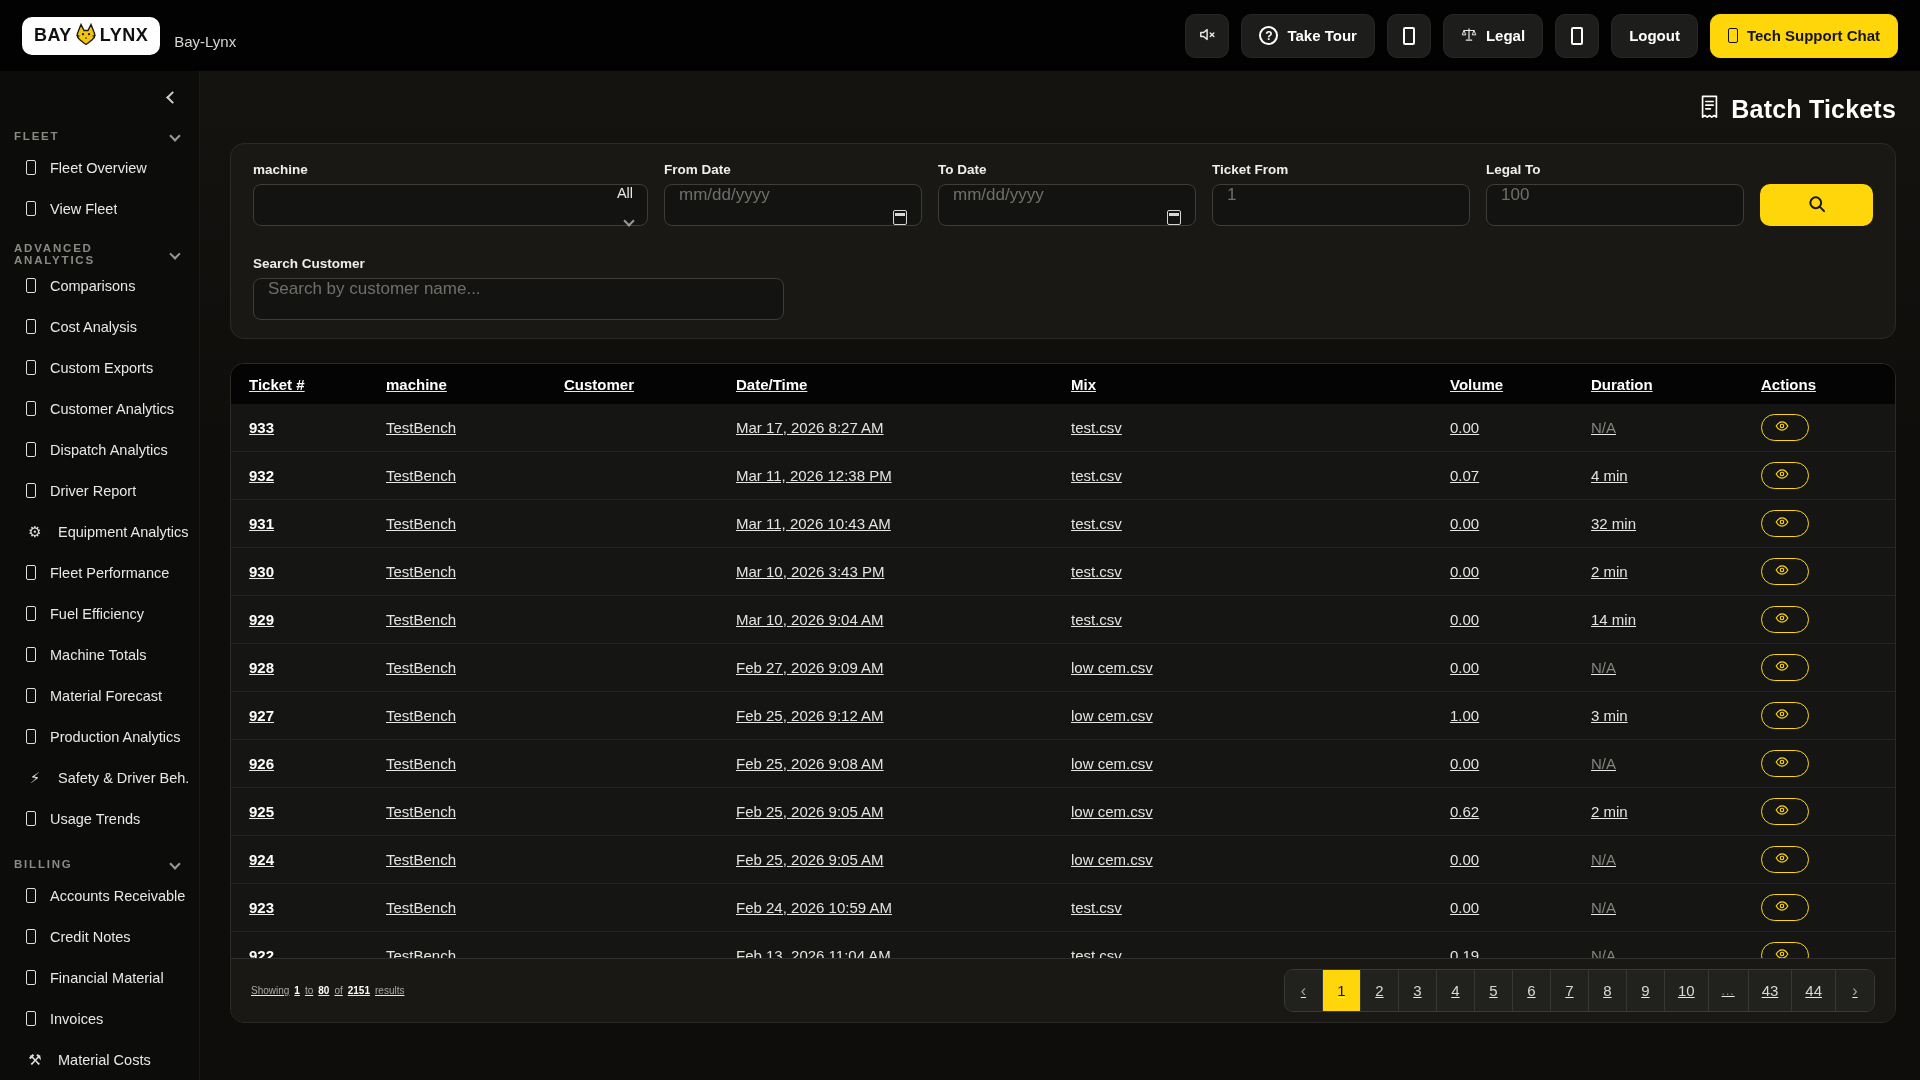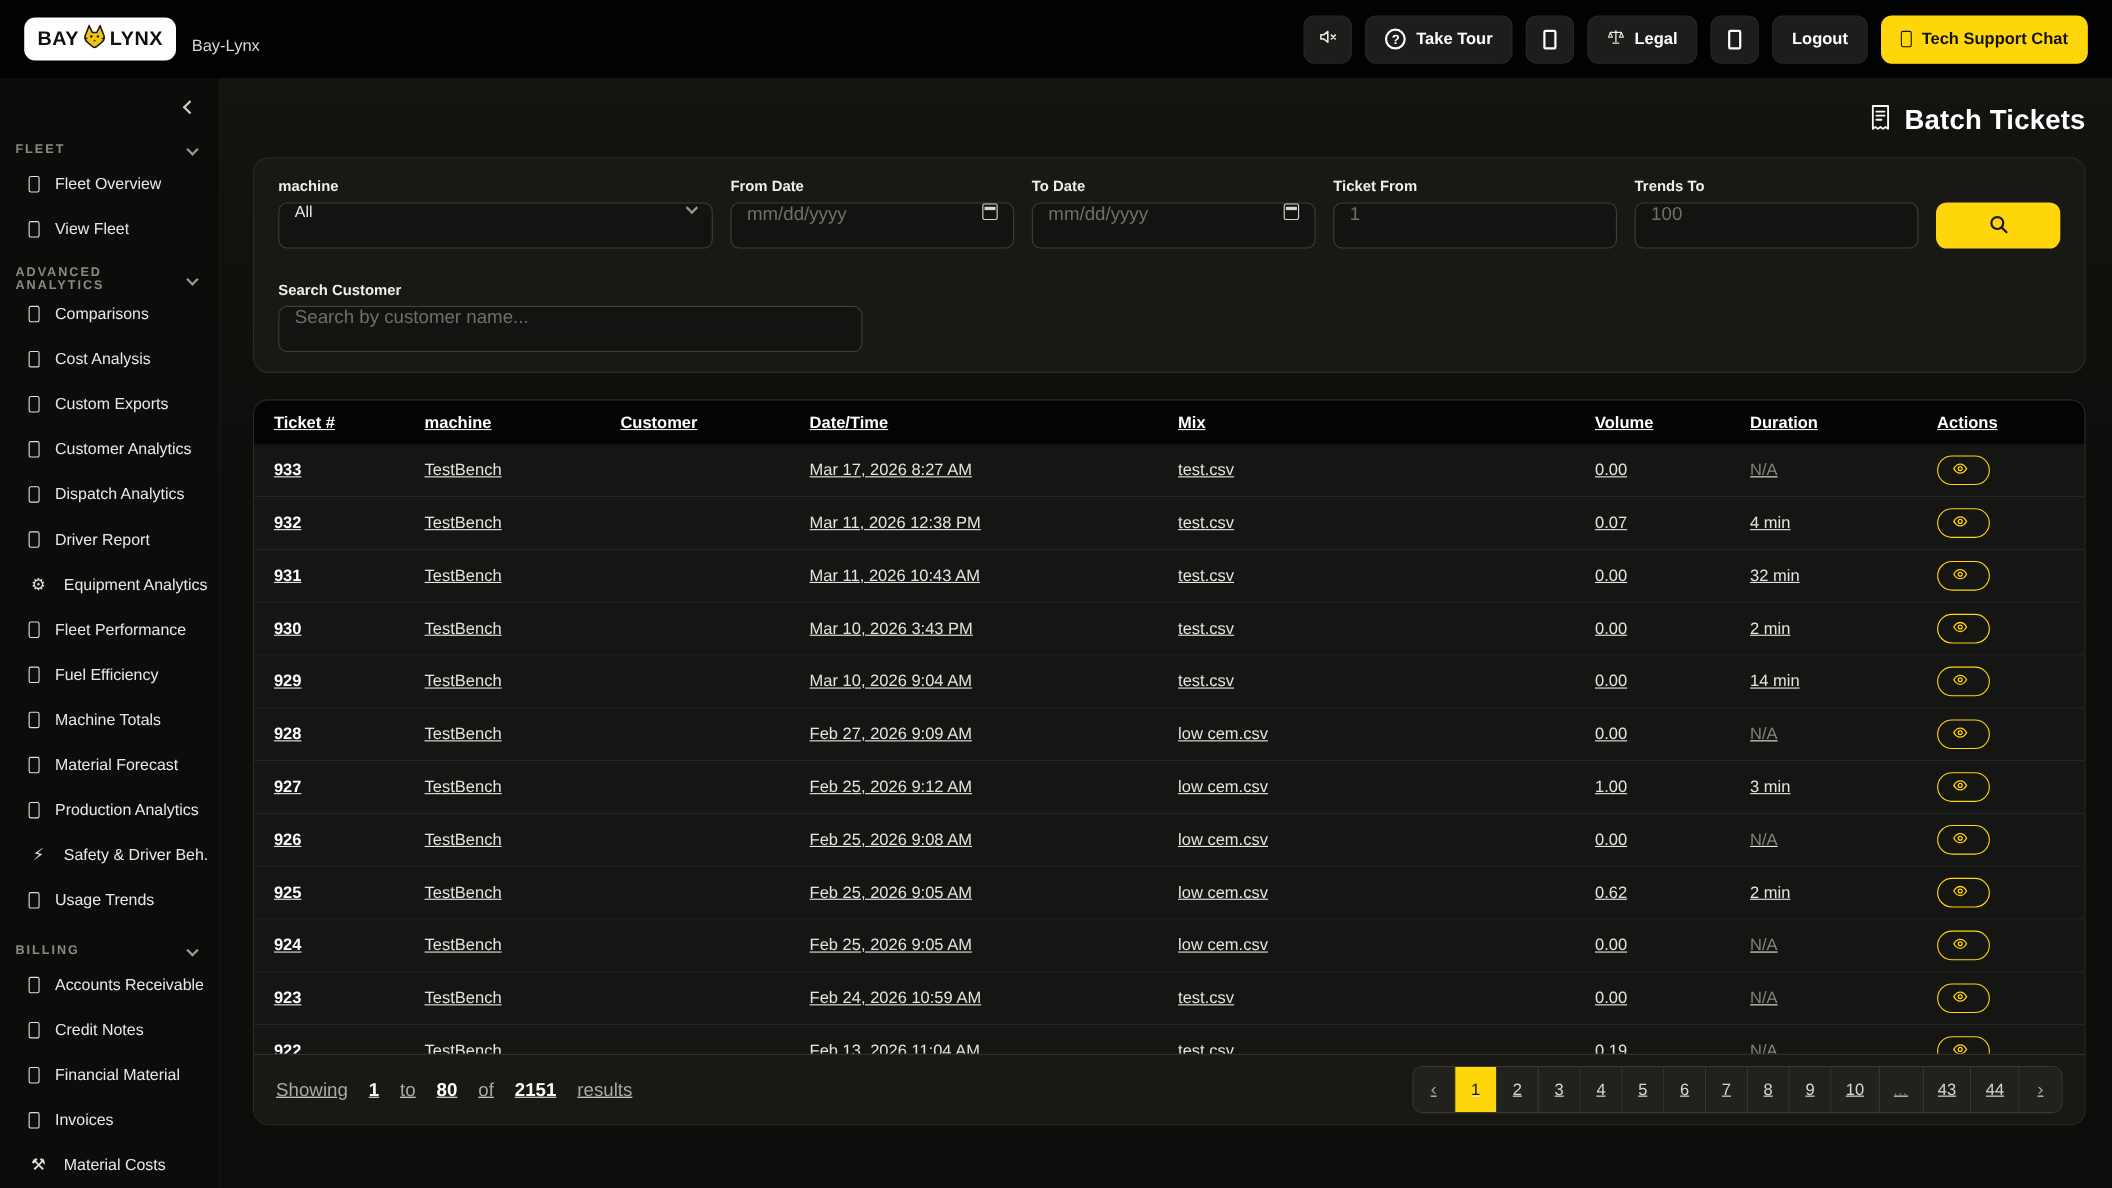--- a/index.html
+++ b/index.html
@@ -53,21 +53,21 @@
 
   
   :root { --accent:#ffd60a; }
   .card { background:#191815; border:1px solid #2b2a26; border-radius:14px; width:1666px; }
 
   
   .filter-card { margin-top:16px; padding:18px 22px; }
   .filter-row { display:flex; gap:16px; align-items:flex-end; }
   .ffield label { display:block; font-size:13.5px; font-weight:700; color:#eeeeea; margin-bottom:7px; }
   .ctrl { background:#131311; border:1px solid #3e3d38; border-radius:8px; height:42px;
-    display:flex; align-items:flex-start; padding:0 14px; font-size:14.5px; color:#e8e8e6; }
+    display:flex; align-items:flex-end; padding:0 14px; font-size:14.5px; color:#e8e8e6;flex-direction:column; }
   .ctrl input { background:transparent; border:none; outline:none; color:#737373;
     font-size:17px; width:100%; font-family:inherit; }
   .ctrl input::placeholder { color:#6f6f6a; }
   .select-box { justify-content:space-between; cursor:pointer; }
   .w-machine { width:395px; } .w-date { width:258px; } .w-ticket { width:258px; }
   .date-box { justify-content:space-between; color:#8b8b86; cursor:text; }
   .cal-icon { width:14px; height:15px; border:1.6px solid #d6d6d2; border-radius:2px; position:relative; flex-shrink:0; }
   .cal-icon::before { content:''; position:absolute; left:1px; right:1px; top:2px; height:3px; background:#d6d6d2; }
   .search-btn { width:117px; height:42px; background:var(--accent); border:none; border-radius:10px;
     display:flex; align-items:center; justify-content:center; cursor:pointer; }
@@ -85,21 +85,21 @@
   .td { font-size:15px; color:#e3e3df; padding-left:18px; white-space:nowrap; }
   .td.ticket { font-weight:700; color:#ffffff; }
   .td .muted { color:#85857f; }
   .view-btn { display:inline-flex; align-items:center; gap:6px; border:1px solid var(--accent);
     color:var(--accent); background:transparent; border-radius:999px; padding:5px 13px;
     font-size:13.5px; font-weight:700; cursor:pointer; font-family:inherit; }
 
   
   .tfoot { height:64px; border-top:1px solid rgba(255,255,255,.1); display:flex;
     align-items:center; justify-content:space-between; padding:0 20px; background:#191815; }
-  .summary { display:flex; gap:19px; font-size:17px; color:#a9a9a3; }
+  .summary { display:flex; gap:5px; font-size:10px; color:#a9a9a3; }
   .summary b { color:#ffffff; }
   .pager { display:flex; border:1px solid #3a3a35; border-radius:9px; overflow:hidden; }
   .page-btn { min-width:38px; height:41px; padding:0 13px; background:#21211e; color:#d8d8d3;
     display:flex; align-items:center; justify-content:center; font-size:15px;
     border-right:1px solid #383833; cursor:pointer; font-family:inherit; border-top:none; border-bottom:none; border-left:none; }
   .page-btn:last-child { border-right:none; }
   .page-btn.active { background:var(--accent); color:#141414; }
   .page-btn.ellipsis { color:#8c8c86; font-size:12px; letter-spacing:1px; cursor:default; }
   .page-btn.prev, .page-btn.next { color:#a4a49e; font-size:16px; }
 </style>
@@ -330,21 +330,21 @@
             <span class="cal-icon"></span>
           </div>
         </div>
         <div class="ffield">
           <label>Ticket From</label>
           <div class="ctrl w-ticket">
             <input type="text" placeholder="1" style="">
           </div>
         </div>
         <div class="ffield">
-          <label>Trends To</label>
+          <label>Legal To</label>
           <div class="ctrl w-ticket">
             <input type="text" placeholder="100" style="">
           </div>
         </div>
         <button class="search-btn">
           <span>
             <svg width="20" height="20" viewBox="0 0 24 24">
               <circle cx="10.5" cy="10.5" r="6.5" fill="none" stroke="#181818" stroke-width="2.4"></circle>
               <path d="M15.5 15.5 L20.5 20.5" stroke="#181818" stroke-width="2.4" stroke-linecap="round"></path>
             </svg>

